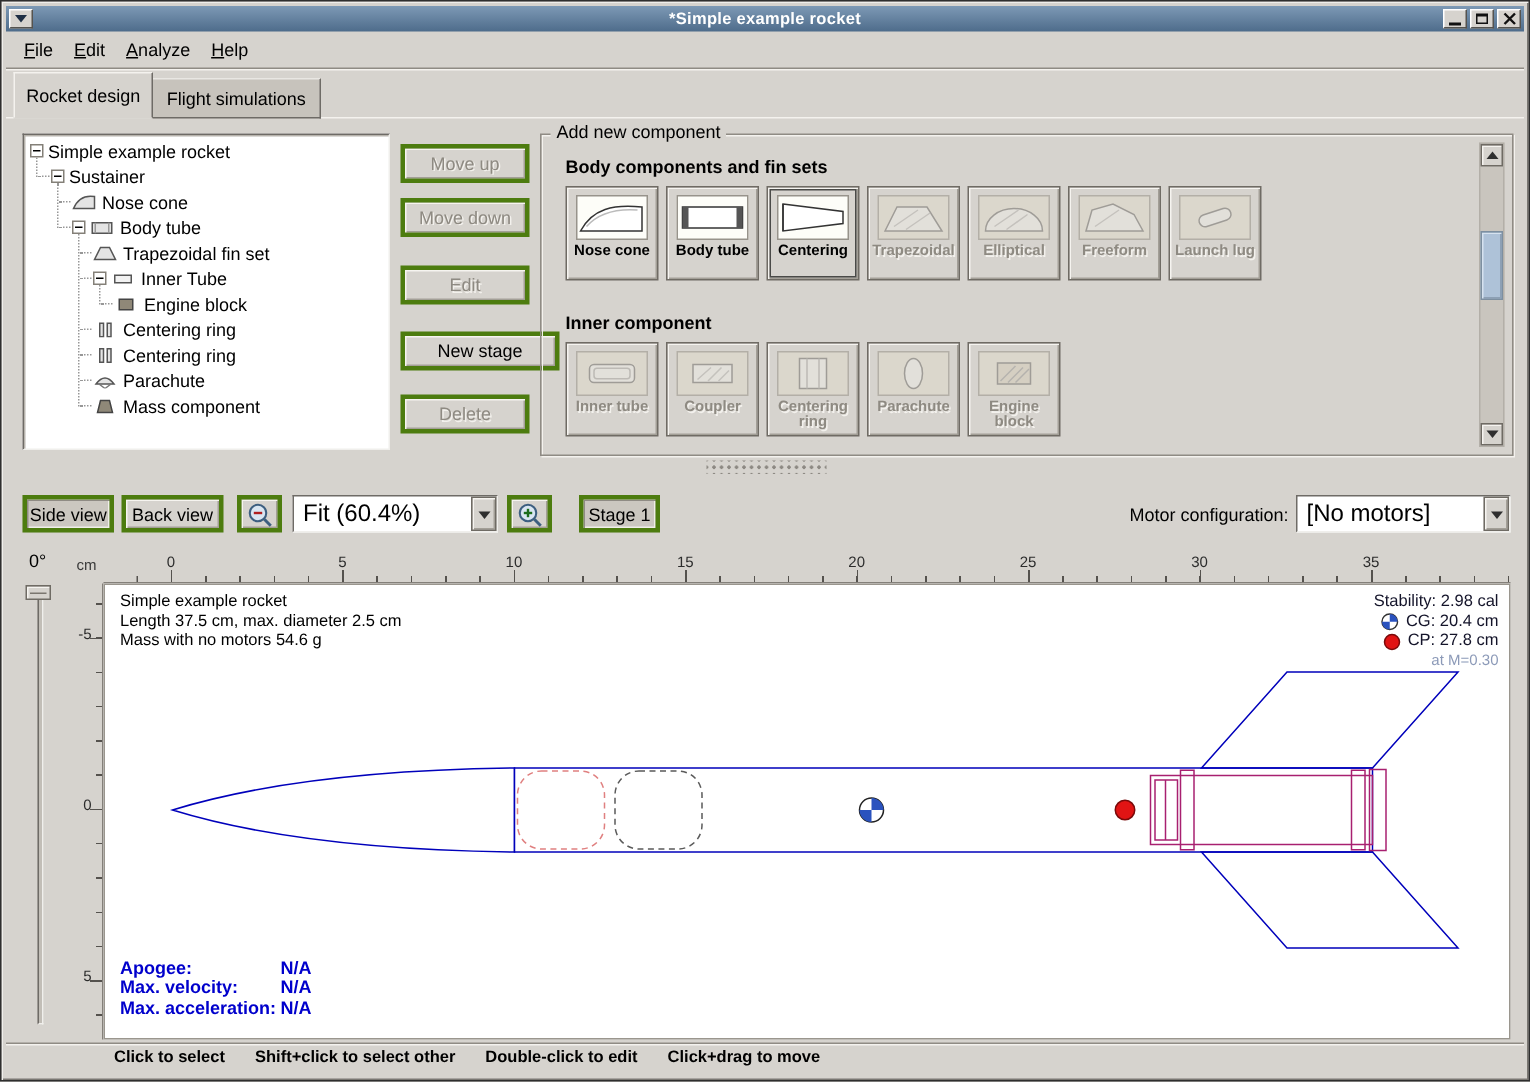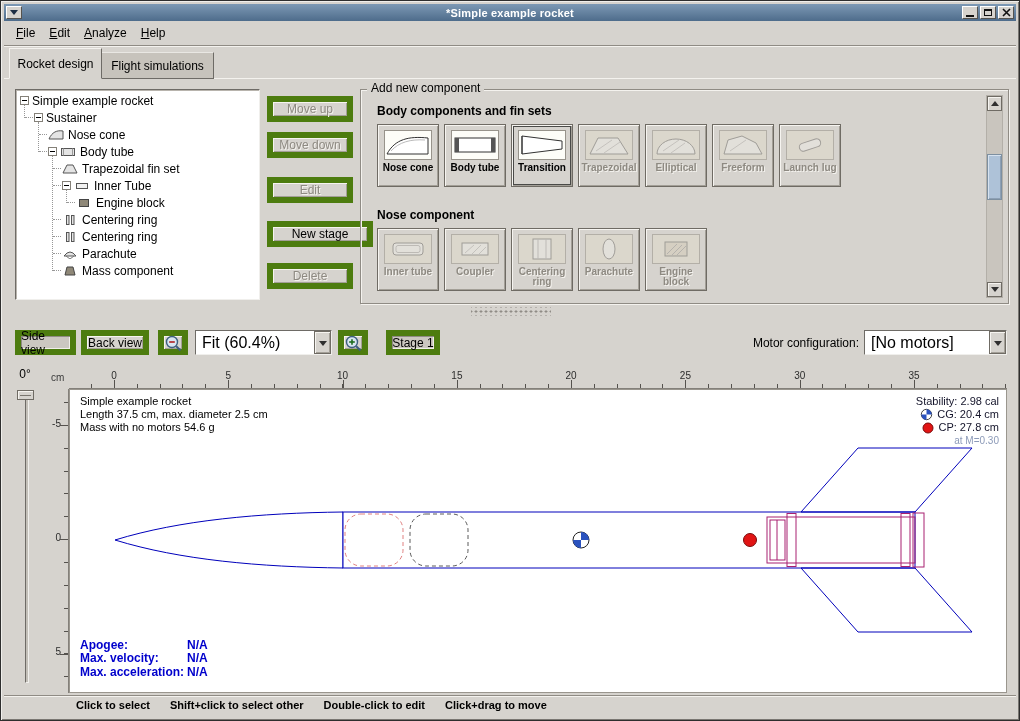--- a/index.html
+++ b/index.html
@@ -33,21 +33,21 @@
 #tree{position:absolute;left:14px;top:88px;width:245px;height:211px;background:#fff;
   border:1px solid;border-color:#6e6b66 #f0efec #f0efec #6e6b66;box-shadow:inset 1px 1px 0 #b8b4ad;
   padding-top:2px;font-size:12px;overflow:hidden;}
 .trow{height:17px;display:flex;align-items:center;white-space:nowrap;position:relative;z-index:2;}
 .stub{display:inline-block;width:8px;height:1px;border-top:1px dotted #979797;margin-right:1px;flex:none;}
 .toggle{width:9px;height:9px;border:1px solid #848078;background:#fff;position:relative;margin-right:3px;flex:none;}
 .toggle::before{content:"";position:absolute;left:1px;right:1px;top:3px;height:1px;background:#000;}
 .ticon{margin-right:4px;flex:none;display:inline-flex;align-items:center;}
 .rail{position:absolute;width:0;border-left:1px dotted #979797;z-index:1;}
 
-.btn{position:absolute;background:#d6d3ce;border:6px solid #4d7c0f;
+.btn{position:absolute;background:#d6d3ce;border:3px solid #4d7c0f;
   box-shadow:inset 1px 1px 0 #f6f4f0, inset -1px -1px 0 #a39f97;
   display:flex;align-items:center;justify-content:center;font-size:12px;cursor:default;}
 .btn.disabled{color:#8e8a82;text-shadow:1px 1px 0 #f3f1ed;}
 .btn.pressed{background:#cbc7c0;box-shadow:inset 1px 1px 0 #8f8b84, inset -1px -1px 0 #f0eee9;}
 
 #addgroup{position:absolute;left:359px;top:88px;width:649px;height:215px;
   border:1px solid #8f8b84;box-shadow:inset 1px 1px 0 #f4f2ee, 1px 1px 0 #f4f2ee;}
 #addgroup-title{position:absolute;left:6px;top:-9px;background:#d6d3ce;padding:0 4px;font-weight:normal;}
 .sec-label{position:absolute;left:16px;font-weight:bold;}
 .cbtn{position:absolute;width:62px;height:63px;background:#d6d3ce;border:1px solid #6f6b64;
@@ -300,21 +300,21 @@
         </span>
       <span class="clabel">Body tube</span>
     </div>
     <div class="cbtn focused" style="left:150px;top:34px">
       <span class="icon-box">
           <svg width="46" height="28">
             <path d="M3,5 L43,10 L43,18 L3,23 Z" fill="#fff" stroke="#333"></path>
             <line x1="3" y1="5" x2="3" y2="23" stroke="#333"></line>
           </svg>
         </span>
-      <span class="clabel">Transition</span>
+      <span class="clabel">Centering</span>
     </div>
     <div class="cbtn disabled" style="left:284px;top:34px">
       <span class="icon-box">
           <svg width="46" height="28">
             <path d="M4,23 A19,15 0 0 1 42,23 Z" fill="#eee" stroke="#555"></path>
             <path d="M10,20 L26,9 M18,22 L32,12" stroke="#aaa"></path>
           </svg>
         </span>
       <span class="clabel">Elliptical</span>
     </div>
@@ -340,21 +340,21 @@
       <span class="icon-box">
           <svg width="46" height="28">
             <g transform="rotate(-18 23 14)">
               <rect x="12" y="10" width="22" height="8" rx="4" fill="#eee" stroke="#555"></rect>
             </g>
           </svg>
         </span>
       <span class="clabel">Launch lug</span>
     </div>
 
-    <span class="sec-label" style="top:118px">Nose component</span>
+    <span class="sec-label" style="top:118px">Inner component</span>
 
     <div class="cbtn disabled" style="left:16px;top:138px">
       <span class="icon-box">
           <svg width="46" height="28">
             <rect x="8" y="8" width="30" height="12" rx="3" fill="#eee" stroke="#555"></rect>
             <rect x="11" y="10.5" width="24" height="7" rx="2" fill="none" stroke="#999"></rect>
           </svg>
         </span>
       <span class="clabel">Inner tube</span>
     </div>

